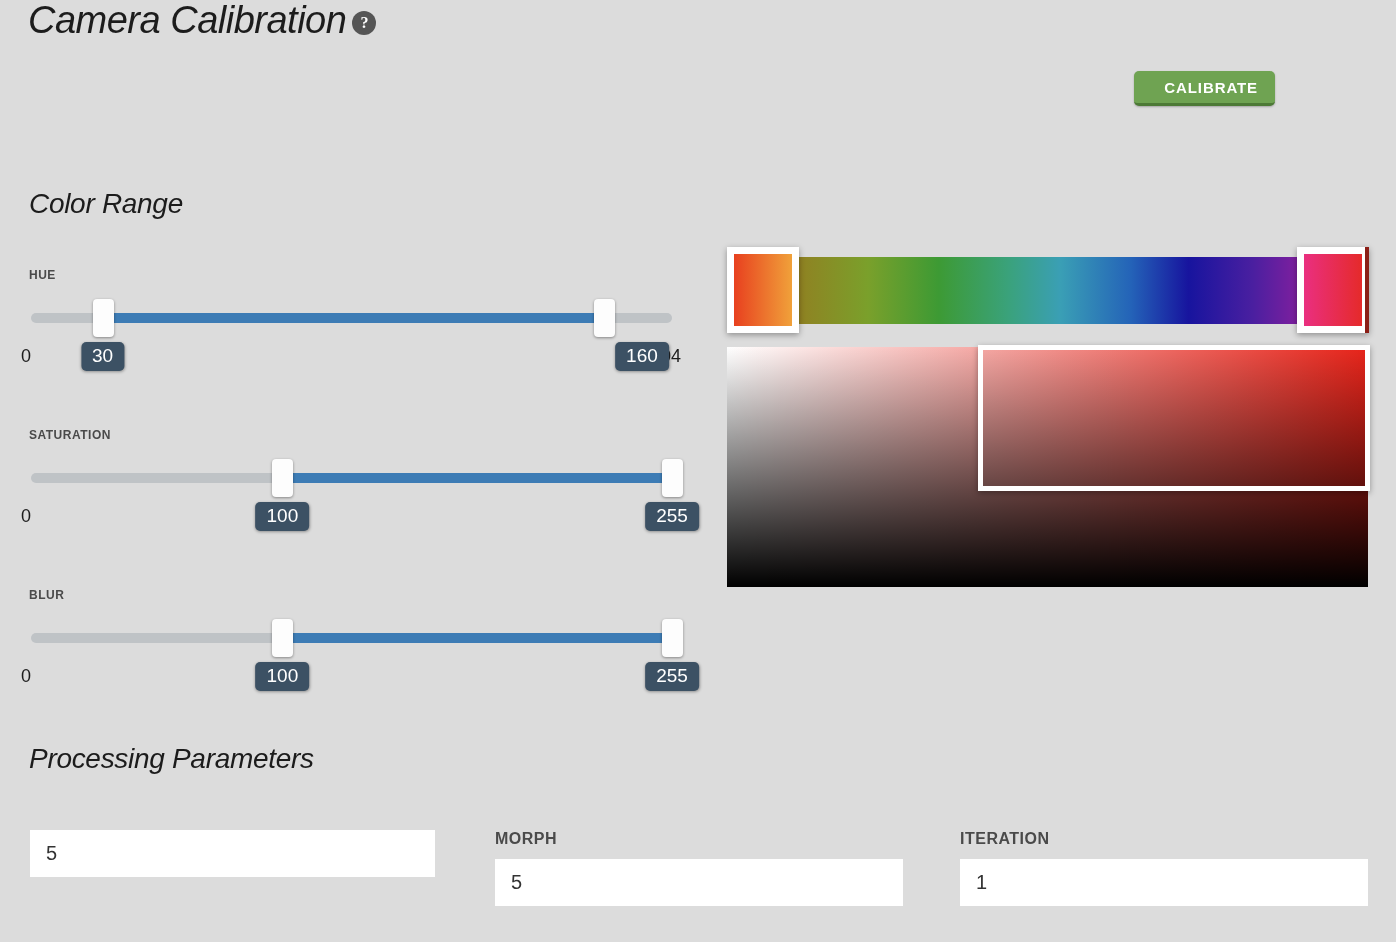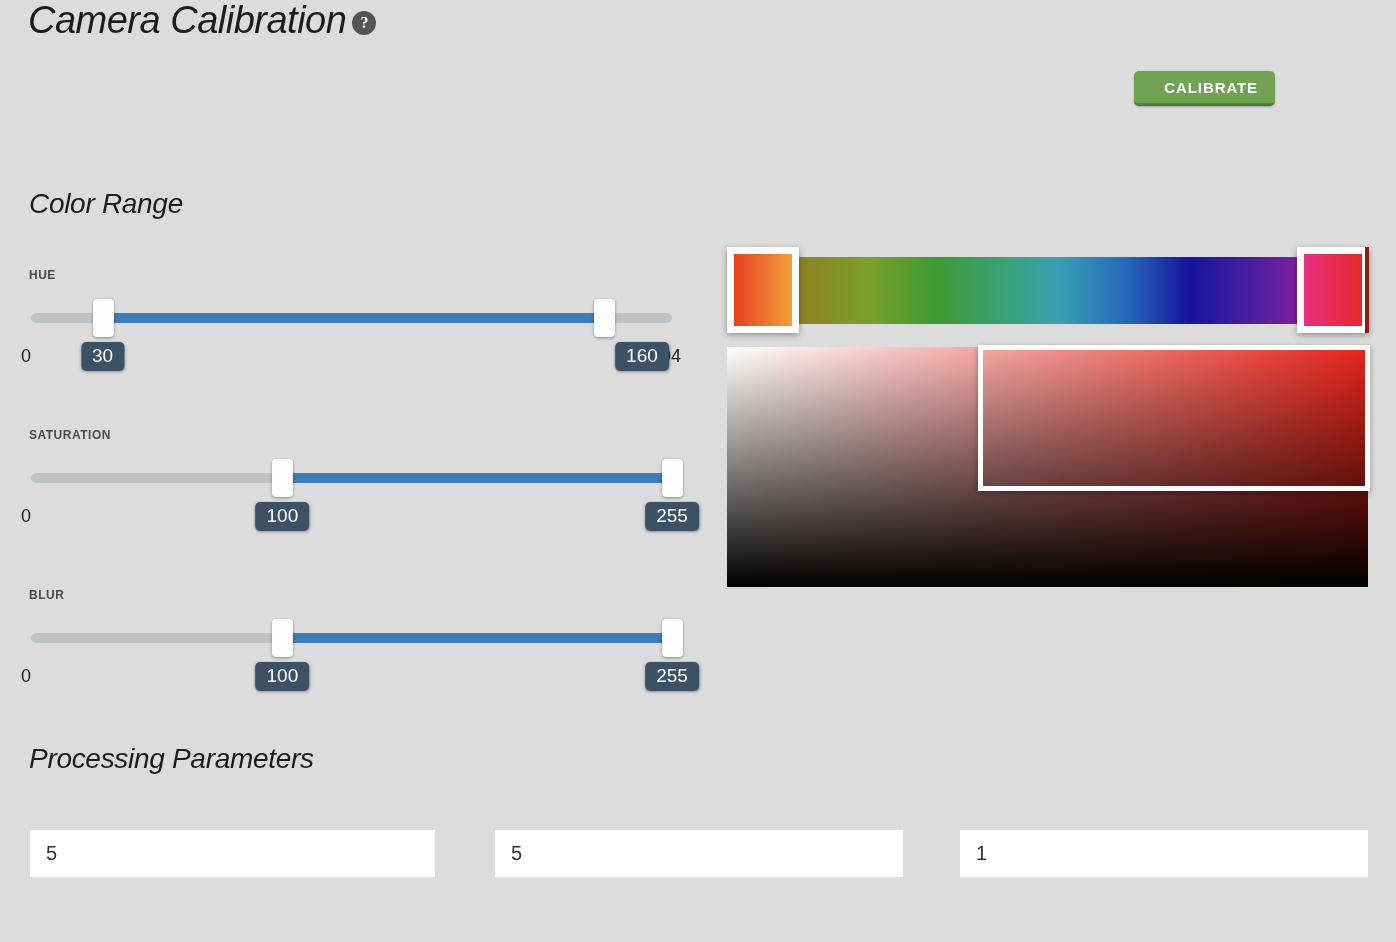--- a/index.html
+++ b/index.html
@@ -313,18 +313,20 @@
   <div id="sv-selection"></div>
 </div>
 
 <div class="section-heading" id="processing-heading">Processing Parameters</div>
 
 <div class="param-field" id="field-blur">
   <input class="param-input" type="text" value="5" style="">
 </div>
 
 <div class="param-field" id="field-morph">
+  <label class="param-label">MORPH</label>
   <input class="param-input" type="text" value="5" style="">
 </div>
 
 <div class="param-field" id="field-iteration">
+  <label class="param-label">ITERATION</label>
   <input class="param-input" type="text" value="1" style="">
 </div>
 
 </body></html>

